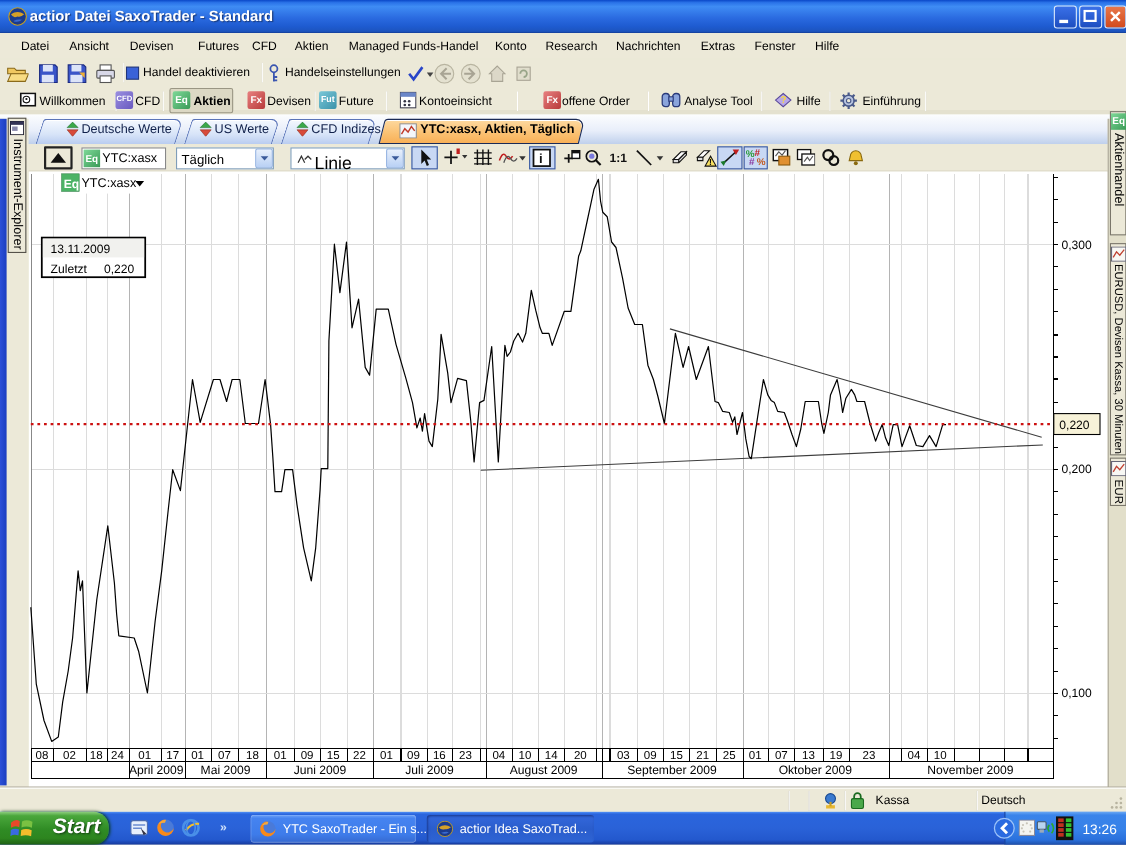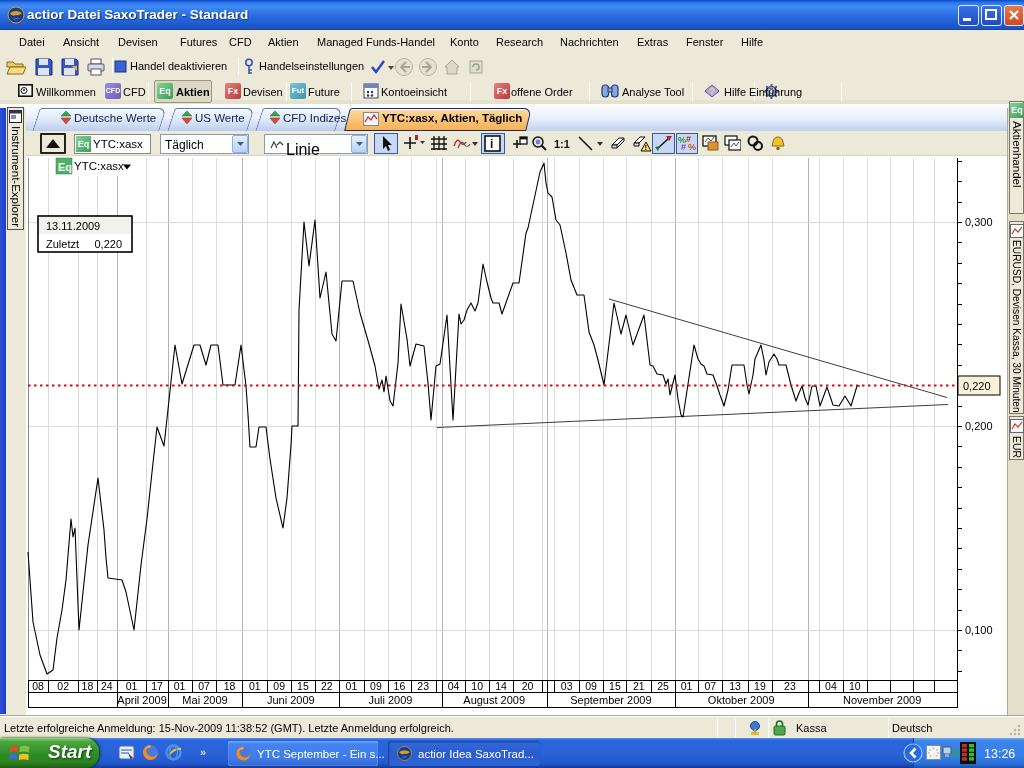--- a/index.html
+++ b/index.html
@@ -174,21 +174,21 @@
       </svg>
 <div class="tbtxt" style="left:724px">Hilfe</div>
 <div class="sep" style="left:754px"></div>
 <svg class="abs" style="left:763px;top:3px" width="17" height="17" viewBox="0 0 17 17">
         <circle cx="8.5" cy="8.5" r="5" fill="#b8c4e0" stroke="#4a5a8a" stroke-width="1.4"></circle>
         <circle cx="8.5" cy="8.5" r="2" fill="#ece9d8" stroke="#4a5a8a"></circle>
         <g stroke="#4a5a8a" stroke-width="2">
           <path d="M8.5 1 v3 M8.5 13 v3 M1 8.5 h3 M13 8.5 h3 M3.2 3.2 l2.1 2.1 M11.7 11.7 l2.1 2.1 M13.8 3.2 l-2.1 2.1 M5.3 11.7 l-2.1 2.1"></path>
         </g>
       </svg>
-<div class="tbtxt" style="left:749px">Einführung</div>
+<div class="tbtxt" style="left:784px">Einführung</div>
 <div class="sep" style="left:841px"></div>
 </div>
 <div class="abs" id="tabrow">
 <div class="dtab" style="left:36px;width:127px"></div>
 <div class="dtab" style="left:171px;width:80px"></div>
 <div class="dtab" style="left:259px;width:80px"></div>
 <svg class="abs" style="left:60px;top:7px" width="12" height="13" viewBox="0 0 12 13">
         <path d="M6 0 L11 5 H1 z" fill="#3aa84a" stroke="#1a6a2a" stroke-width="0.5"></path>
         <path d="M6 13 L1 7 H11 z" fill="#d84a3a" stroke="#8a2a1a" stroke-width="0.5"></path>
       </svg>
@@ -523,21 +523,20 @@
       <div class="vtxt" style="position:absolute;left:1px;top:18px;font-size:10.2px">EURUSD, Devisen Kassa, 30 Minuten</div>
     </div>
 <div class="vtab" style="left:1009px;top:416px;width:15px;height:44px">
       <svg class="abs" style="left:0px;top:2px" width="14" height="14">
         <rect x="0.5" y="0.5" width="13" height="13" fill="#f8f8f4" stroke="#667"></rect>
         <polyline points="2,10 5,5 8,8 12,3" fill="none" stroke="#c04030" stroke-width="1.2"></polyline>
       </svg>
       <div class="vtxt" style="position:absolute;left:1px;top:19px;font-size:10.5px">EUR</div>
     </div>
 <div class="abs" id="status">
-<div class="txt">Letzte erfolgreiche Anmeldung: 15-Nov-2009 11:38:52 (GMT). Letzte Anmeldung erfolgreich.</div>
 <div class="ssep" style="left:717px"></div>
 <div class="ssep" style="left:735px"></div>
 <div class="ssep" style="left:768px"></div>
 <div class="ssep" style="left:888px"></div>
 <svg class="abs" style="left:748px;top:3px" width="14" height="16" viewBox="0 0 14 16">
         <circle cx="7" cy="6" r="4.5" fill="#3a7ad0" stroke="#1a4a90"></circle>
         <rect x="3" y="12" width="8" height="3" fill="#e8b830"></rect>
         <rect x="6" y="9" width="2" height="4" fill="#caa020"></rect>
       </svg>
 <svg class="abs" style="left:773px;top:3px" width="13" height="16" viewBox="0 0 13 16">
@@ -582,21 +581,21 @@
         <path d="M4 11 Q9 4 16 5" stroke="#f0c030" stroke-width="2" fill="none"></path>
         <ellipse cx="8.5" cy="8.5" rx="4" ry="6.5" fill="none" stroke="#4a90e8" stroke-width="1.4"></ellipse>
       </svg>
 <div class="abs" style="left:200px;top:8px;color:#cfe0fa;font-size:11px;font-weight:bold">»</div>
 <div class="tskbtn" style="left:228px;width:150px;background:linear-gradient(180deg,#6ba0f8 0%,#4583f0 12%,#3e7cea 70%,#3669d0 100%);box-shadow:inset 0 0 1px #fff"></div>
 <svg class="abs" style="left:236px;top:8px" width="15" height="15">
         <circle cx="7.5" cy="7.5" r="7" fill="#4a7ad8"></circle>
         <path d="M7.5 0.5 A7 7 0 1 0 14.5 7.5 A5.6 5.6 0 1 1 7.5 0.5" fill="#f8891a"></path>
         <path d="M1.8 4.5 Q4.5 1 8 1 L7.2 3.5 Q4.5 3.5 1.8 4.5" fill="#f8a93a"></path>
       </svg>
-<div class="abs" style="left:257px;top:10px;color:#fff;font-size:11.5px">YTC September - Ein s...</div>
+<div class="abs" style="left:257px;top:10px;color:#fff;font-size:11.5px">YTC SaxoTrader - Ein s...</div>
 <div class="tskbtn" style="left:388px;width:152px;background:linear-gradient(180deg,#3468dc 0%,#2a5dcc 50%,#2e64d4 100%);box-shadow:inset 1px 1px 2px #1a3a90"></div>
 <svg class="abs" style="left:397px;top:8px" width="15" height="15">
         <circle cx="7.5" cy="7.5" r="7" fill="#1a3a8c" stroke="#c8a020" stroke-width="0.8"></circle>
         <path d="M2 6 Q7.5 2.5 13 6 Q10 8.5 7.5 7.8 Q4 9 2 6" fill="#d4a028"></path>
         <path d="M4 11 Q7.5 13 11 10.5 Q8.5 9.8 4 11" fill="#3a6ad0"></path>
       </svg>
 <div class="abs" style="left:418px;top:10px;color:#fff;font-size:11.5px">actior Idea SaxoTrad...</div>
 <div id="tray"></div>
 <svg class="abs" style="left:903px;top:5px" width="20" height="20">
         <circle cx="10" cy="10" r="9" fill="#2a6ae0" stroke="#9cc2f8" stroke-width="1.2"></circle>

